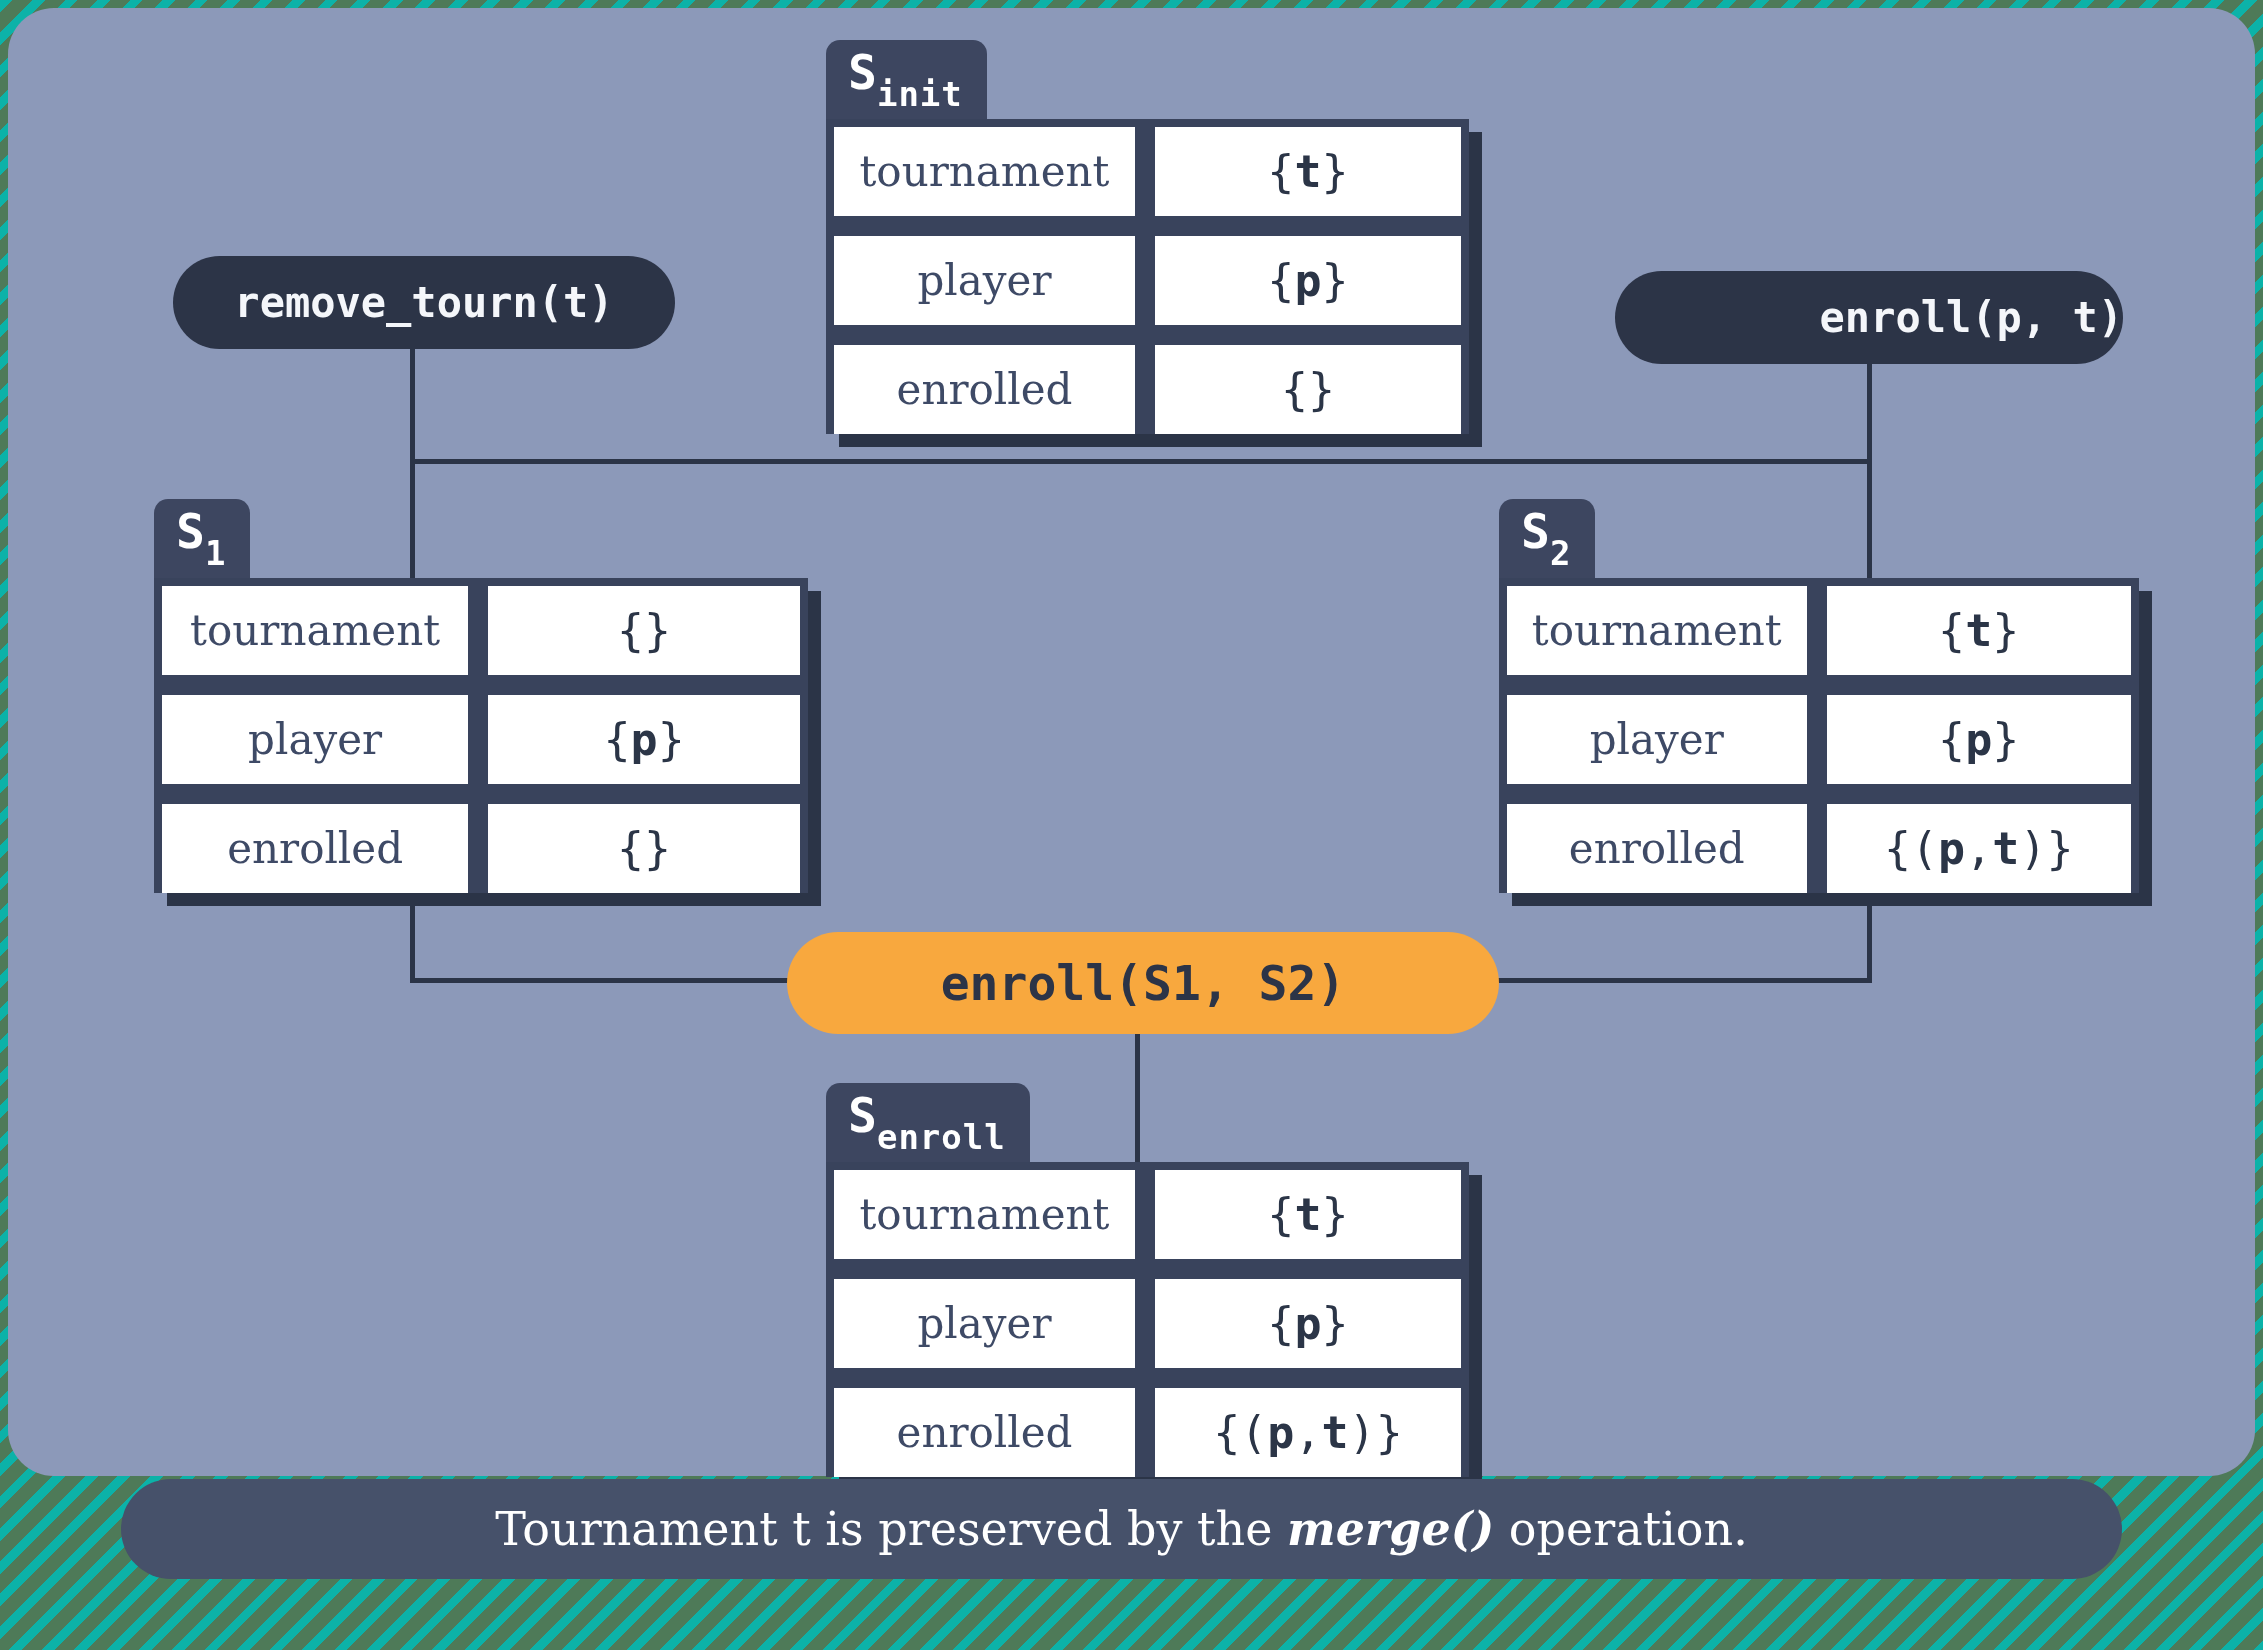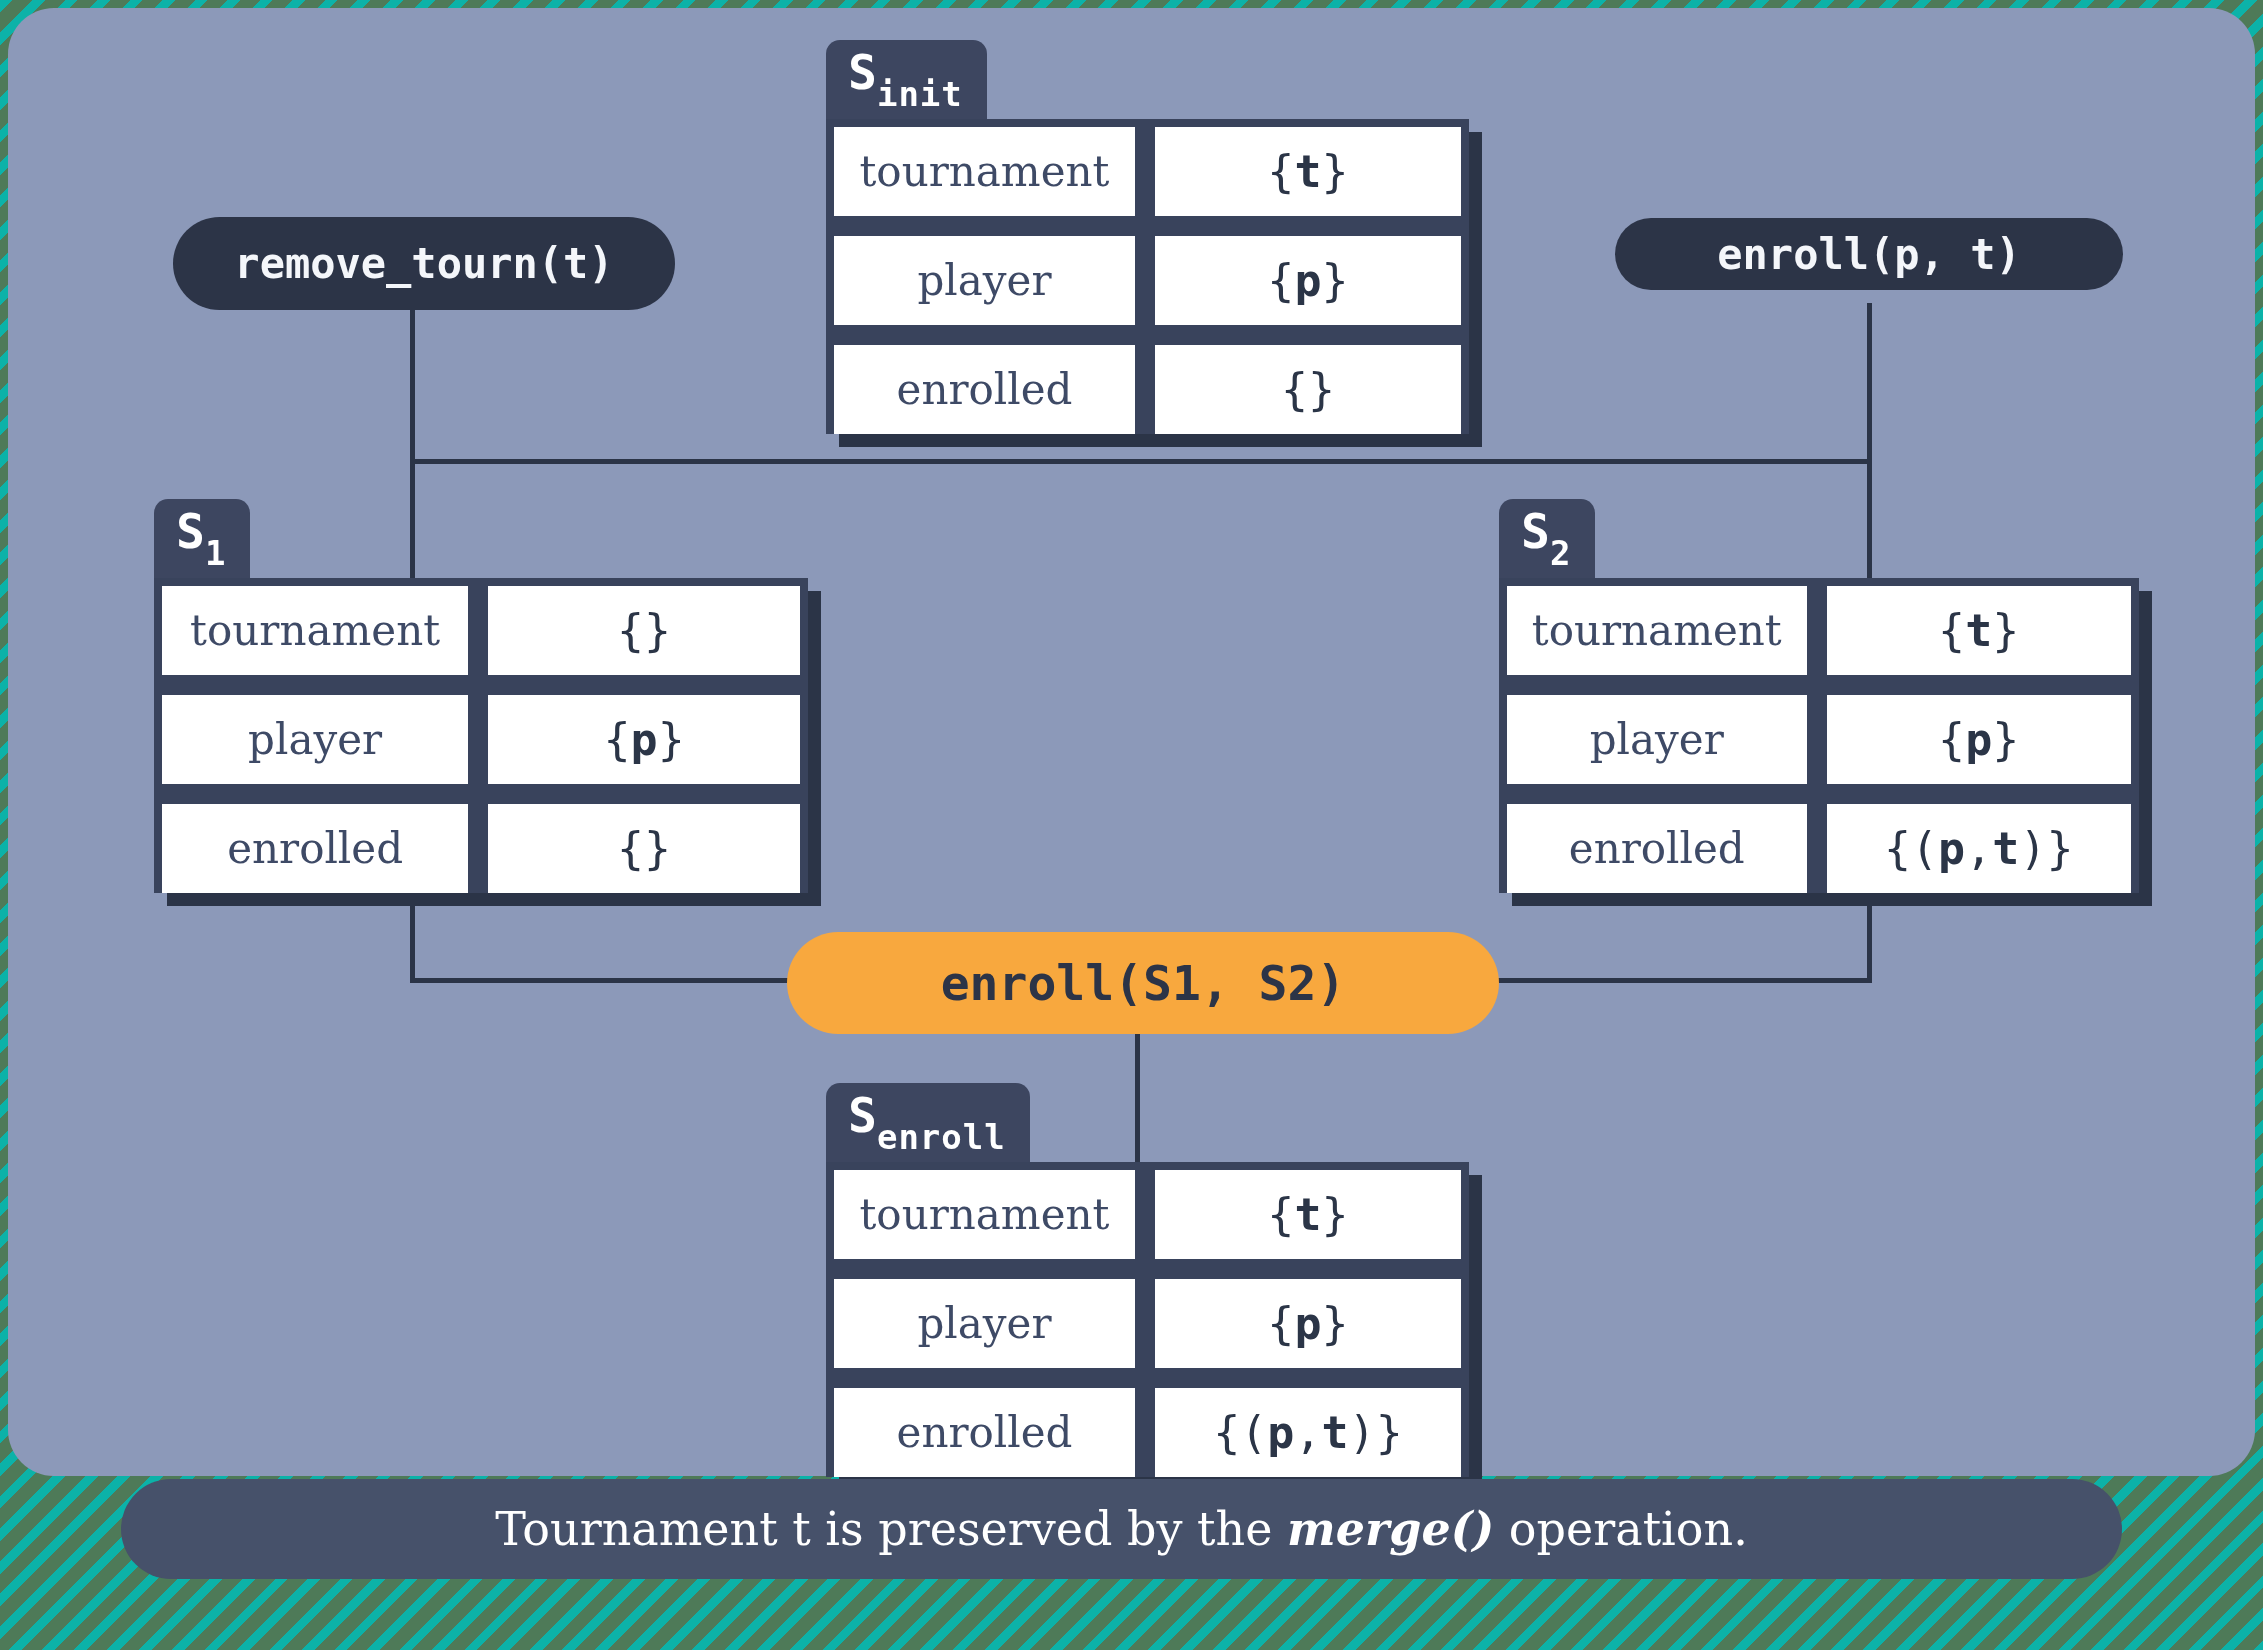--- a/index.html
+++ b/index.html
@@ -18,21 +18,21 @@
     position:absolute;left:8px;top:8px;width:2247px;height:1468px;
     background:#8c99b9;border-radius:46px;
   }
   
   .conn{position:absolute;background:#2b3447;}
   
   .pill{
     position:absolute;border-radius:59px;display:flex;align-items:center;justify-content:center;
     font-family:"DejaVu Sans Mono","Liberation Mono",monospace;font-weight:bold;
   }
-  .pill.dark{background:#2c3447;color:#f4f6fa;font-size:42px;}
+  .pill.dark{background:#2c3447;color:#f4f6fa;font-size:42px;margin-top:39px;}
   .pill.orange{background:#f8a83e;color:#2c3447;font-size:48px;}
   
   .tab{
     position:absolute;height:81px;background:#3d4660;border-radius:14px 14px 0 0;
     display:flex;align-items:flex-start;padding:6px 24px 0 22px;color:#ffffff;
     font-family:"DejaVu Sans Mono","Liberation Mono",monospace;font-weight:bold;
   }
   .tab .main{font-size:48px;line-height:1.1;}
   .tab .sub{font-size:34px;transform:translateY(28px);letter-spacing:1px;}
   .stable{
@@ -70,21 +70,21 @@
 <div class="conn" style="left:1867px;top:303px;width:5px;height:275px;"></div>
 <div class="conn" style="left:410px;top:879px;width:5px;height:103px;"></div>
 <div class="conn" style="left:410px;top:978px;width:386px;height:5px;"></div>
 <div class="conn" style="left:1867px;top:879px;width:5px;height:103px;"></div>
 <div class="conn" style="left:1490px;top:978px;width:382px;height:5px;"></div>
 <div class="conn" style="left:1135px;top:1030px;width:5px;height:135px;"></div>
 
 <div class="pill dark" style="left:173px;top:217px;width:502px;height:93px;">
   <span>remove_tourn(t)</span>
 </div>
-<div class="pill dark" style="left:1615px;top:218px;width:508px;height:72px;">
+<div class="pill dark" style="left:1615px;top:232px;width:508px;height:93px;justify-content:flex-end;">
   <span>enroll(p, t)</span>
 </div>
 <div class="pill orange" style="left:787px;top:932px;width:712px;height:102px;">
   <span>enroll(S1, S2)</span>
 </div>
 
 <div class="tab" style="left:826px;top:40px;">
   <span class="main">S</span>
   <span class="sub">init</span>
 </div>

